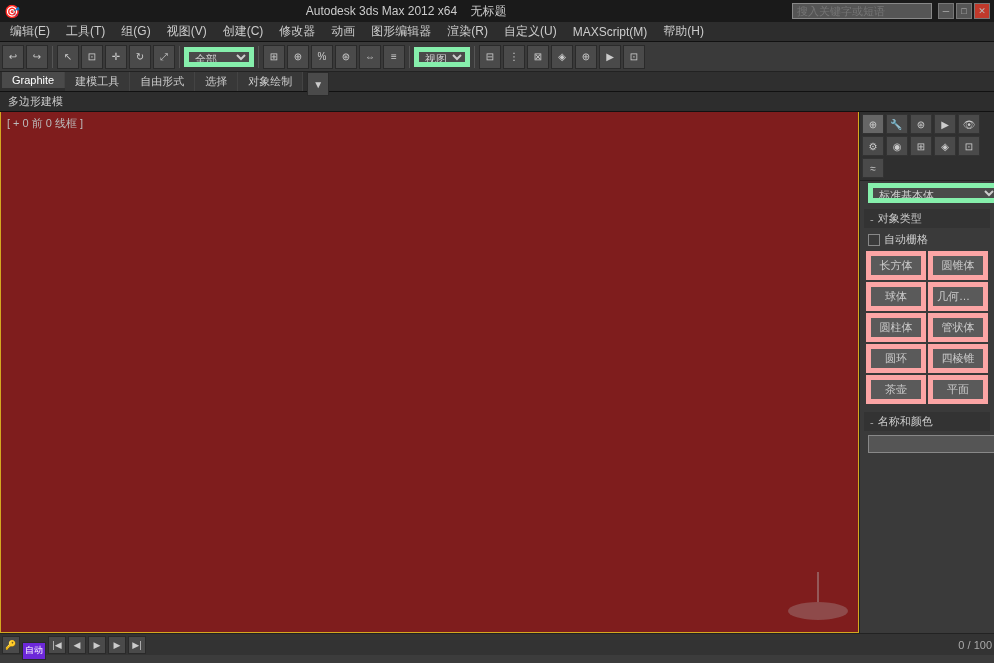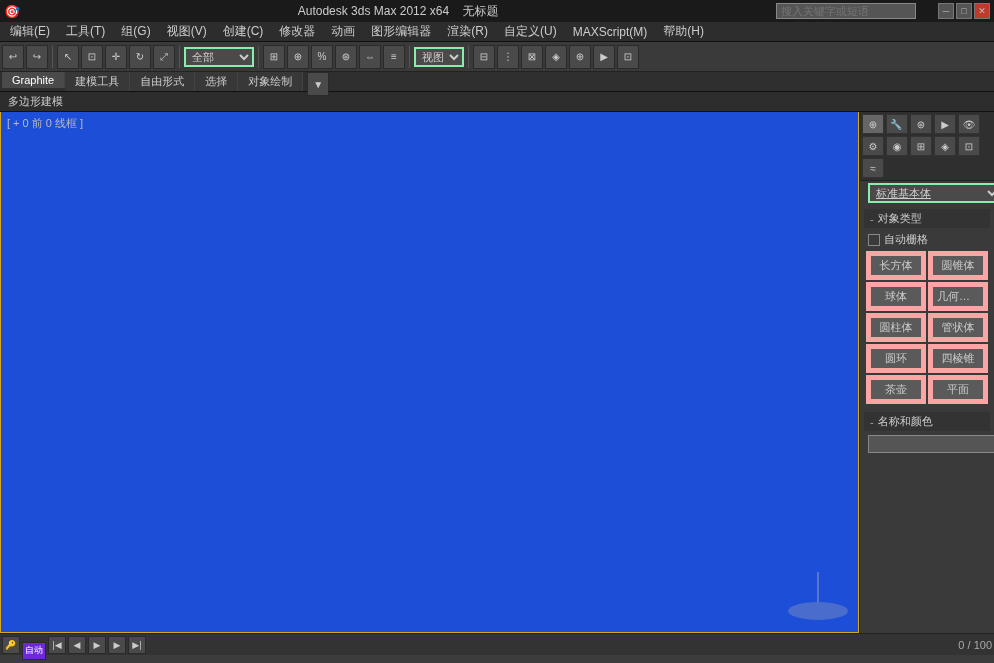--- a/index.html
+++ b/index.html
@@ -30,21 +30,21 @@
       display: flex; align-items: center; padding: 2px 2px;
       border-bottom: 1px solid #222; gap: 2px;
     }
     .tb-btn {
       height: 24px; min-width: 22px; background: #4a4a4a;
       border: 1px solid #2a2a2a; display: flex; align-items: center; justify-content: center;
       cursor: pointer; color: #ccc; font-size: 10px; padding: 0 2px;
     }
     .tb-separator { width: 1px; height: 22px; background: #555; margin: 0 2px; }
     .tb-select {
-      height: 20px; background: #4a4a4a; border: 2px solid #86efac;
+      height: 20px; background: #4a4a4a; border: 5px solid #86efac;
       color: #ccc; font-size: 11px; padding: 0 2px;
     }
     .tb-select-wide { width: 70px; }
 
     
     #graphite-bar {
       width: 100%; height: 20px; background: #2f2f2f;
       display: flex; align-items: flex-start; padding: 0 2px;
       border-bottom: 1px solid #111; gap: 0;
     }
@@ -63,21 +63,21 @@
     }
     .sub-label { font-size: 11px; color: #ccc; padding: 2px 4px; }
 
     
     #main {
       display: flex; width: 100%; height: calc(663px - 22px - 20px - 30px - 30px - 20px - 20px);
     }
 
     
     #viewport {
-      flex: 1; background: #1d4ed8; position: relative;
+      flex: 1; background: #7f1d1d; position: relative;
       border: 1px solid #d4a820; border-top: none;
     }
     #viewport-label {
       position: absolute; top: 4px; left: 6px;
       font-size: 11px; color: #bbb;
     }
     #viewport-nav {
       position: absolute; bottom: 10px; right: 10px;
       width: 60px; height: 50px;
     }
@@ -164,21 +164,21 @@
   <div class="title-left">
     <span style="font-size:13px;">🎯</span>
   </div>
   <div class="title-text">
     <span>Autodesk 3ds Max  2012 x64</span>
     &nbsp;&nbsp;
     <span>无标题</span>
   </div>
   <div class="win-controls">
 
-    <input type="text" id="search-input-field" style="width: 140px; height: 16px; background: rgb(85, 85, 85); border: 1px solid rgb(136, 136, 136); color: rgb(204, 204, 204); font-size: 11px; padding: 0px 4px; margin-right: 20px;" placeholder="搜入关键字或短语">
+    <input type="text" id="search-input-field" style="width: 140px; height: 16px; background: rgb(85, 85, 85); border: 1px solid rgb(136, 136, 136); color: rgb(204, 204, 204); font-size: 11px; padding: 0px 4px; margin-right: 4px;" placeholder="搜入关键字或短语">
     <div class="win-btn">─</div>
     <div class="win-btn">□</div>
     <div class="win-btn" style="background:#c0392b;">✕</div>
   </div>
 </div>
 
 <div id="menu-bar">
   <div class="menu-item">编辑(E)</div>
   <div class="menu-item">工具(T)</div>
   <div class="menu-item">组(G)</div>

